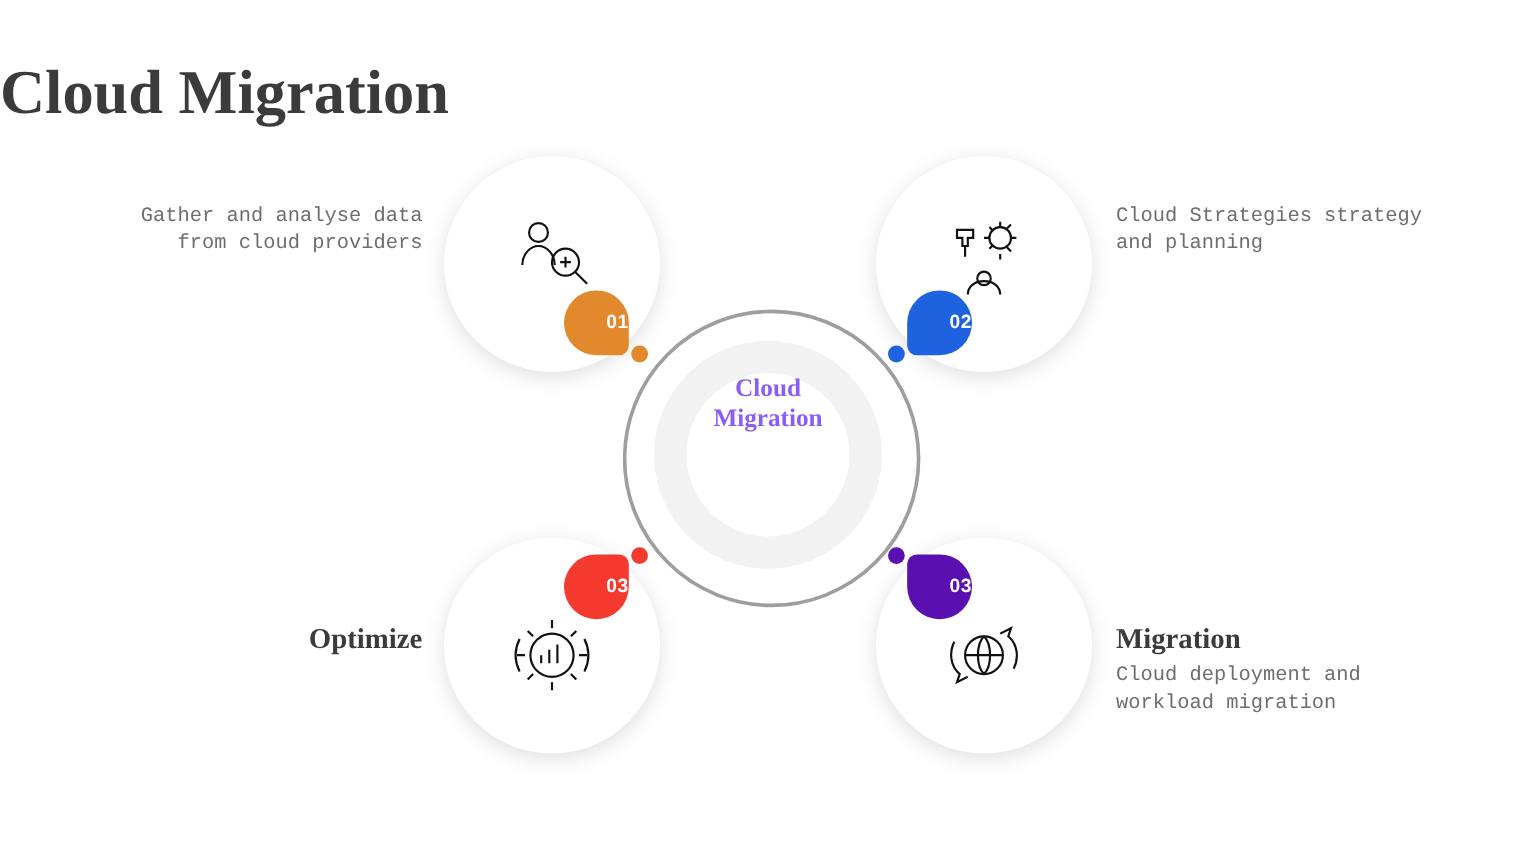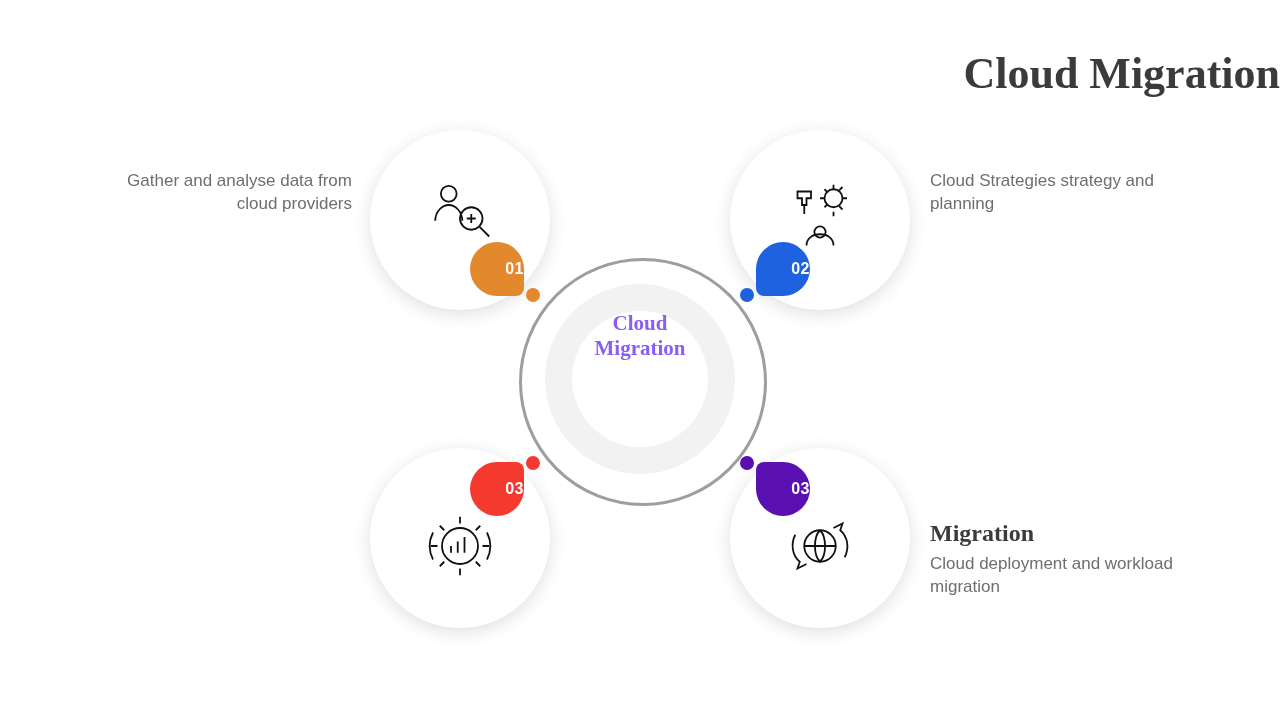--- a/index.html
+++ b/index.html
@@ -1,17 +1,17 @@
 <!DOCTYPE html>
 <html><head>
 <meta charset="utf-8">
 <style>
   html,body{margin:0;padding:0;width:1280px;height:720px;background:#fff;font-family:"Georgia","Times New Roman",serif;color:#3b3b3b;overflow:hidden}
   .slide{position:relative;width:1280px;height:720px}
-  .title{position:absolute;left:0;top:48px;width:100%;text-align:right;font-size:44px;font-weight:700;color:#3b3b3b}
+  .title{position:absolute;left:0;top:48px;width:100%;text-align:left;font-size:52px;font-weight:700;color:#3b3b3b}
   
   .hub-outer{position:absolute;left:519px;top:258px;width:242px;height:242px;border-radius:50%;border:3px solid #9e9e9e;background:transparent}
   .hub-ring{position:absolute;left:545px;top:284px;width:190px;height:190px;border-radius:50%;background:#f2f2f2}
   .hub-inner{position:absolute;left:572px;top:311px;width:136px;height:136px;border-radius:50%;background:#fff;display:flex;justify-content:center;text-align:center;font-size:21px;font-weight:700;line-height:1.2;color:#8b5cf6}
   
   .ic-circ{position:absolute;width:180px;height:180px;border-radius:50%;background:#fff;box-shadow:0 4px 18px rgba(0,0,0,.13);display:flex;align-items:center;justify-content:center}
   .ic-circ svg{width:72px;height:72px;stroke:#111;fill:none;stroke-width:1.6}
   .c-tl{left:370px;top:130px}
   .c-tl svg{margin-top:-12px}
   .c-tr{left:730px;top:130px}
@@ -27,21 +27,21 @@
   .b-tl .tail{background:#e2882d;right:-16px;bottom:-6px}
   .b-tr{left:756px;top:242px;background:#1f62e0;border-top-left-radius:50%;border-top-right-radius:50%;border-bottom-right-radius:50%;border-bottom-left-radius:8px}
   .b-tr .tail{background:#1f62e0;left:-16px;bottom:-6px}
   .b-bl{left:470px;top:462px;background:#f43a2f;border-bottom-left-radius:50%;border-bottom-right-radius:50%;border-top-left-radius:50%;border-top-right-radius:8px}
   .b-bl .tail{background:#f43a2f;right:-16px;top:-6px}
   .b-br{left:756px;top:462px;background:#5a0fb0;border-bottom-left-radius:50%;border-bottom-right-radius:50%;border-top-right-radius:50%;border-top-left-radius:8px}
   .b-br .tail{background:#5a0fb0;left:-16px;top:-6px}
   
   .txt{position:absolute;width:260px}
   .txt h3{margin:0 0 6px 0;font-size:24px;font-weight:700;color:#3b3b3b}
-  .txt p{margin:0;font-size:17px;color:#6e6e6e;font-family:Liberation Sans, sans-serif;line-height:1.35}
+  .txt p{margin:0;font-size:17px;color:#6e6e6e;font-family:Liberation Mono, monospace;line-height:1.35}
   .txt.left{text-align:right}
   .txt.right{text-align:left}
   .t-tl{left:92px;top:170px}
   .t-tr{left:930px;top:170px}
   .t-bl{left:92px;top:520px}
   .t-br{left:930px;top:520px}
 </style>
 </head>
 <body>
 
@@ -108,19 +108,20 @@
       <span class="tail"></span>
     </div>
 
   <div class="txt left t-tl">
     <p>Gather and analyse data from cloud providers</p>
   </div>
   <div class="txt right t-tr">
     <p>Cloud Strategies strategy and planning</p>
   </div>
   <div class="txt left t-bl">
+    <h3>Optimize</h3>
   </div>
   <div class="txt right t-br">
     <h3>Migration</h3>
     <p>Cloud deployment and workload migration</p>
   </div>
 
 </div>
 
 </body></html>

